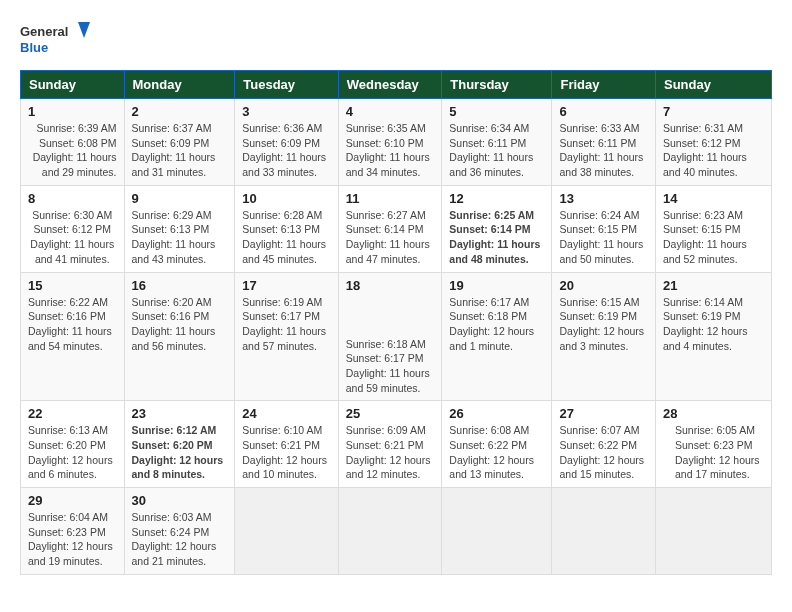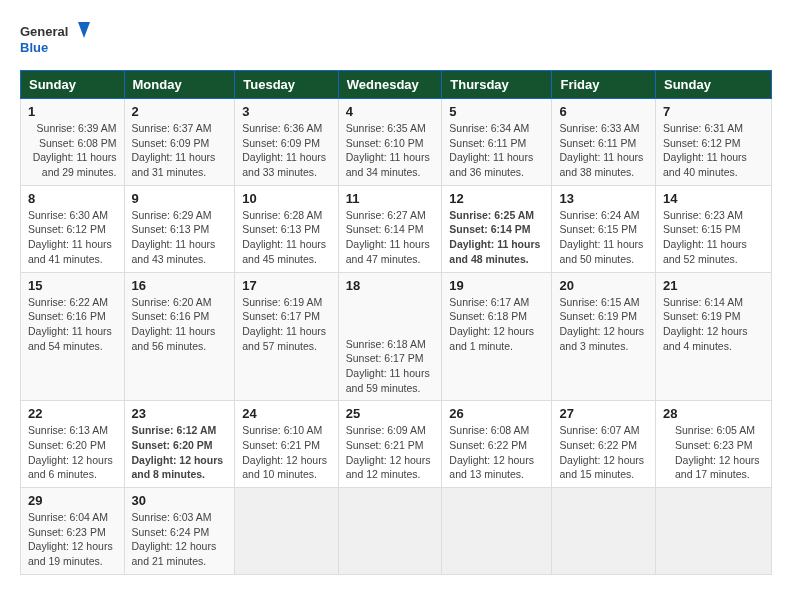--- a/index.html
+++ b/index.html
@@ -157,21 +157,21 @@
           <span class="day-number">7</span>
           <div class="day-info" style="white-space: pre-line;">Sunrise: 6:31 AM
 Sunset: 6:12 PM
 Daylight: 11 hours
 and 40 minutes.</div>
         </td>
       </tr>
       <tr class="row-alt">
         <td>
           <span class="day-number">8</span>
-          <div class="day-info" style="white-space: pre-line;">Sunrise: 6:30 AM
+          <div class="day-info" style="white-space: pre-line; text-align: center;">Sunrise: 6:30 AM
 Sunset: 6:12 PM
 Daylight: 11 hours
 and 41 minutes.</div>
         </td>
         <td>
           <span class="day-number">9</span>
           <div class="day-info" style="white-space: pre-line;">Sunrise: 6:29 AM
 Sunset: 6:13 PM
 Daylight: 11 hours
 and 43 minutes.</div>

